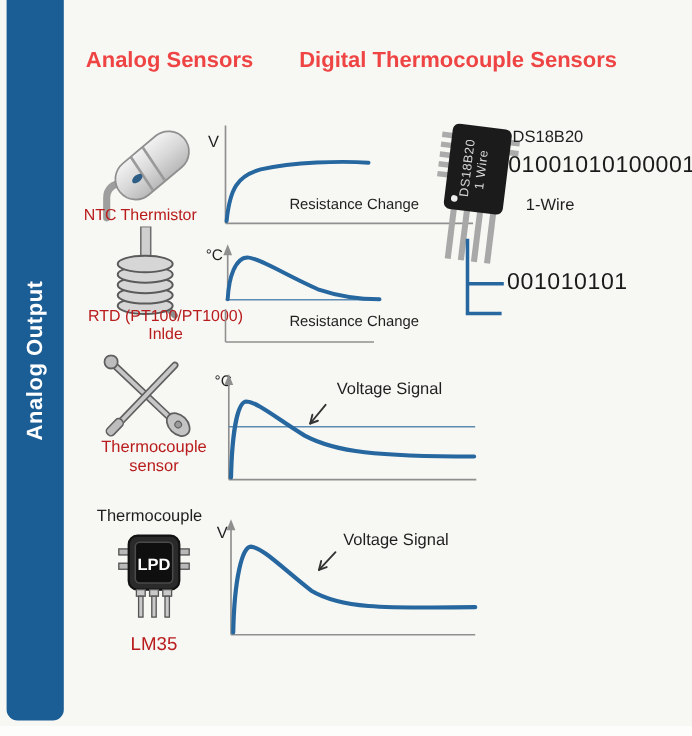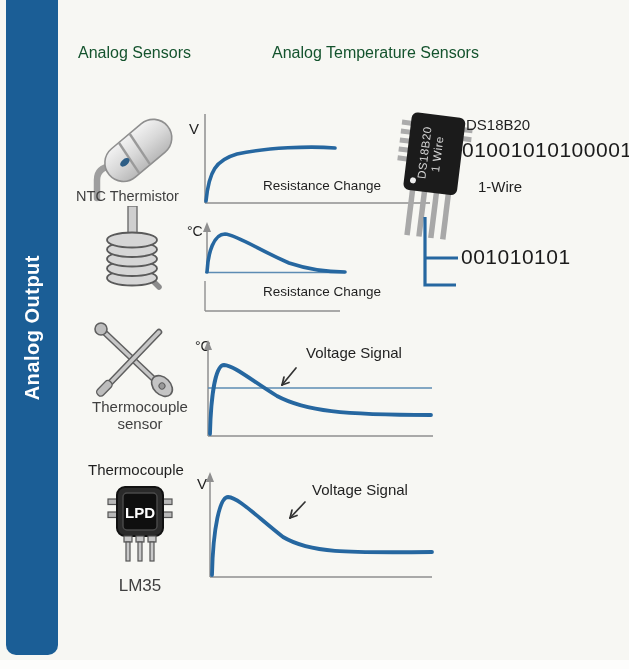--- a/index.html
+++ b/index.html
@@ -5,39 +5,39 @@
   html,body{margin:0;padding:0;}
   body{font-family:"Liberation Sans",sans-serif;background:#e9e9e6;}
   #stage{position:relative;width:629px;height:669px;background:#f7f7f3;overflow:hidden;}
   .abs{position:absolute;}
   
   #band{position:absolute;left:6px;top:0;width:52px;height:655px;background:#1b5e96;
         border-radius:0 0 10px 10px;display:flex;align-items:center;justify-content:center;}
   #band .vtext{writing-mode:vertical-rl;transform:rotate(180deg);color:#ffffff;
         font-size:20px;font-weight:700;letter-spacing:.5px;white-space:nowrap;}
   
-  .heading{position:absolute;top:44px;font-size:16px;font-weight:400;color:#14532d;white-space:nowrap;}
+  .heading{position:absolute;top:44px;font-size:20px;font-weight:700;color:#ef4444;white-space:nowrap;}
   
-  .lbl{position:absolute;color:#404040;font-size:14.5px;line-height:1.12;text-align:center;}
+  .lbl{position:absolute;color:#b91c1c;font-size:14.5px;line-height:1.12;text-align:center;}
   .binary{position:absolute;color:#1b1b1b;font-size:21px;letter-spacing:.5px;white-space:nowrap;}
   .smalllbl{position:absolute;color:#1f1f1f;font-size:15px;white-space:nowrap;}
   svg{display:block;}
   .bottomstrip{position:absolute;left:0;bottom:0;width:629px;height:9px;background:#fdfdfc;}
 </style>
 </head>
 <body>
 
 <div id="stage">
 
   <div id="band">
     <div class="vtext">Analog Output</div>
   </div>
 
   <div class="heading" style="left:78px;">Analog Sensors</div>
-  <div class="heading" style="left:272px;">Analog Temperature Sensors</div>
+  <div class="heading" style="left:272px;">Digital Thermocouple Sensors</div>
 
   <svg class="abs" style="left:80px;top:106px;" width="110" height="100" viewBox="0 0 110 100">
     <defs>
       <linearGradient id="metal" x1="0" y1="0" x2="0" y2="1">
         <stop offset="0" stop-color="#f2f2f2"></stop>
           <stop offset="0.5" stop-color="#d9d9d9"></stop>
           <stop offset="1" stop-color="#b9b9b9"></stop>
       </linearGradient>
     </defs>
     <path d="M 32 60 C 22 61 17 66 17 74 L 17 92" fill="none" stroke="#9e9e9e" stroke-width="6.5" stroke-linecap="round"></path>
@@ -62,20 +62,24 @@
     <rect x="36" y="0" width="9" height="32" fill="#cfcfcf" stroke="#6e6e6e" stroke-width="1.4"></rect>
     <line x1="58" y1="72" x2="67" y2="81" stroke="#8c8c8c" stroke-width="5.5" stroke-linecap="round"></line>
     <g>
       <ellipse cx="40" cy="72" rx="25" ry="7.5" fill="#d6d6d6" stroke="#5a5a5a" stroke-width="1.8"></ellipse>
       <ellipse cx="40" cy="62.5" rx="25" ry="7.5" fill="#d6d6d6" stroke="#5a5a5a" stroke-width="1.8"></ellipse>
       <ellipse cx="40" cy="53" rx="25" ry="7.5" fill="#d6d6d6" stroke="#5a5a5a" stroke-width="1.8"></ellipse>
       <ellipse cx="40" cy="43.5" rx="25" ry="7.5" fill="#d6d6d6" stroke="#5a5a5a" stroke-width="1.8"></ellipse>
       <ellipse cx="40" cy="34" rx="25" ry="7.5" fill="#d6d6d6" stroke="#5a5a5a" stroke-width="1.8"></ellipse>
     </g>
   </svg>
+  <div class="lbl" style="left:58px;top:280px;width:185px;">
+    <div>RTD (PT100/PT1000)</div>
+    <div>Inlde</div>
+  </div>
 
   <svg class="abs" style="left:185px;top:218px;" width="290" height="100" viewBox="0 0 290 100">
     <text x="2" y="18" font-size="14" fill="#1f1f1f">°C</text>
     <polygon points="18,14 22,4 26,14" fill="#8f8f8f"></polygon>
     <line x1="22" y1="10" x2="22" y2="55" stroke="#8f8f8f" stroke-width="1.5"></line>
     <line x1="20" y1="54.5" x2="160" y2="54.5" stroke="#5d8cb3" stroke-width="1.4"></line>
     <path d="M 22 54 C 23 34 29 16 40 16 C 52 17 76 33 104 45 C 122 51 138 54 160 54" fill="none" stroke="#2667a0" stroke-width="3.6" stroke-linecap="round"></path>
     <text x="137" y="78" font-size="13.5" fill="#1f1f1f" text-anchor="middle">Resistance Change</text>
     <line x1="20" y1="63" x2="20" y2="93" stroke="#8f8f8f" stroke-width="1.4"></line>
     <line x1="20" y1="93" x2="155" y2="93" stroke="#8f8f8f" stroke-width="1.4"></line>

